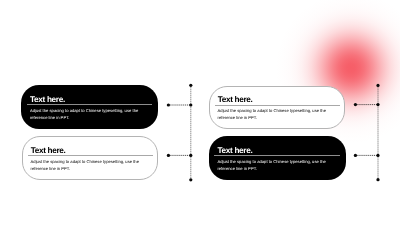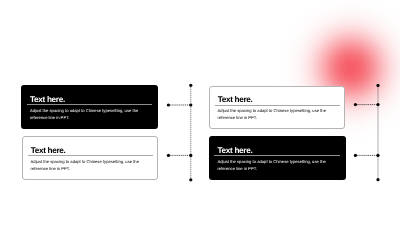--- a/index.html
+++ b/index.html
@@ -2,21 +2,21 @@
 <html><head>
 <meta charset="utf-8">
 <style>
   html,body{margin:0;padding:0;}
   body{width:400px;height:225px;background:#ffffff;overflow:hidden;
        font-family:"Liberation Sans",sans-serif;
        -webkit-font-smoothing:antialiased;text-rendering:geometricPrecision;}
   .stage{position:relative;width:400px;height:225px;background:#ffffff;overflow:hidden;}
   .title,.body{transform:translateZ(0);}
   .blob{position:absolute;border-radius:50%;}
-  .card{position:absolute;border-radius:3px;box-sizing:border-box;}
+  .card{position:absolute;border-radius:18px;box-sizing:border-box;}
   .card.dark{background:#000000;color:#ffffff;}
   .card.light{background:#ffffff;border:1px solid #b4b4b4;color:#000000;}
   .card.light>div{margin-left:-1px;margin-top:-1px;}
   .title{font-weight:bold;font-size:8.2px;line-height:9px;letter-spacing:-0.32px;
          position:absolute;left:8.9px;top:9.5px;white-space:nowrap;}
   .rule{height:1px;position:absolute;left:5.9px;top:19.1px;width:125.4px;}
   .card.dark .rule{background:#8d8d8d;}
   .card.light .rule{background:#a8a8a8;}
   .body{font-size:4.18px;line-height:7px;letter-spacing:0;
         position:absolute;left:8.8px;top:21.9px;width:110px;}

